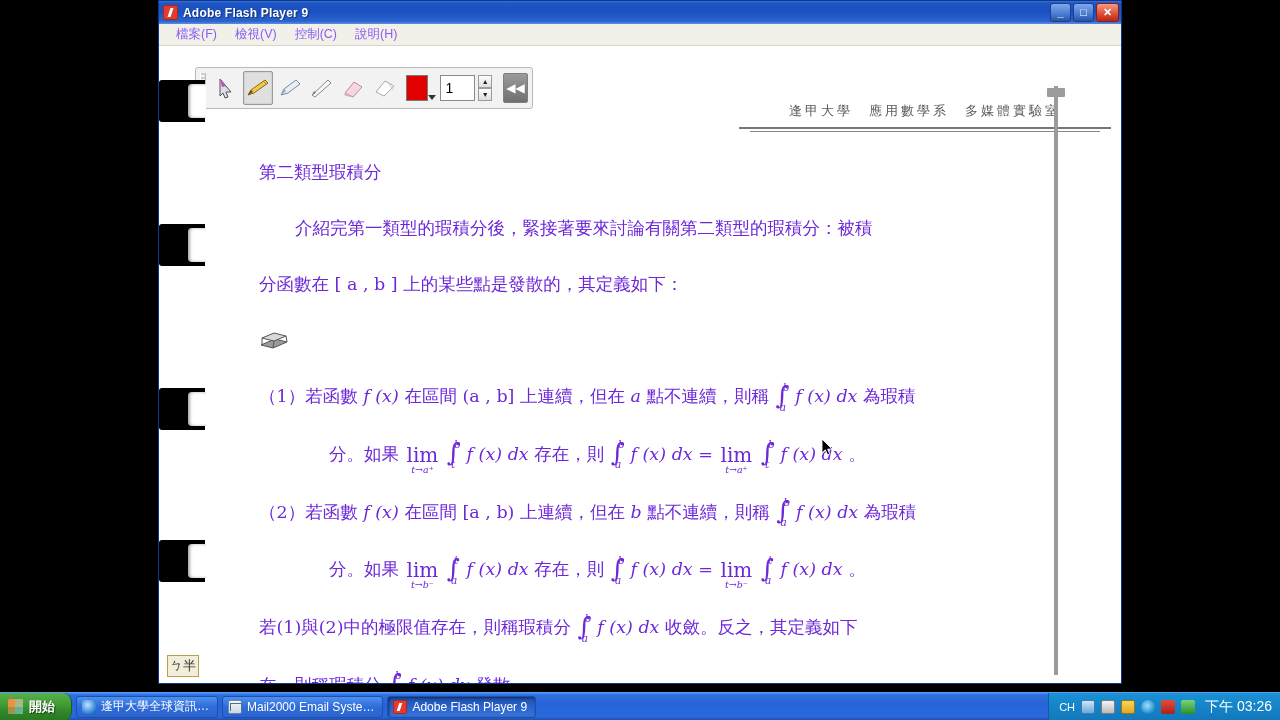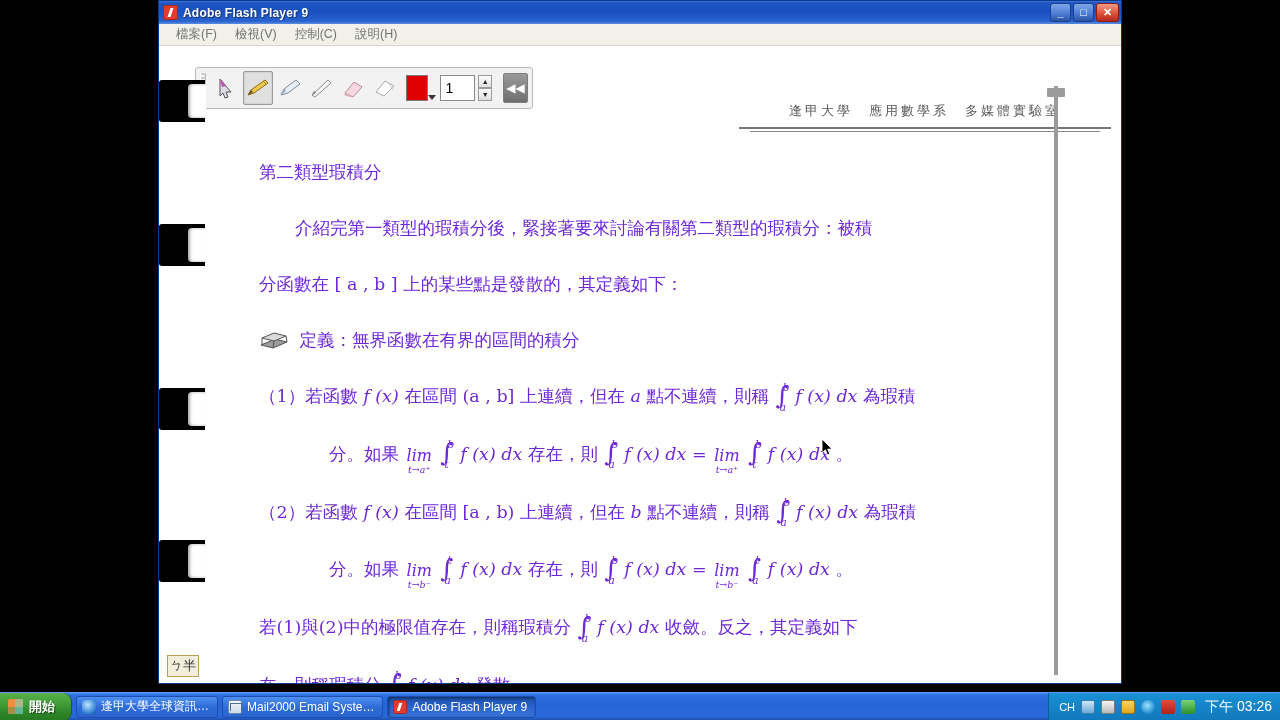--- a/index.html
+++ b/index.html
@@ -80,21 +80,21 @@
   }
 
   .menubar {
     height: 22px;
     background: #f1f0e9;
     border-bottom: 1px solid #d8d6cc;
     display: flex;
     align-items: center;
     padding-left: 8px;
     font-size: 12.5px;
-    color: #737373;
+    color: #8b5cf6;
   }
   .menubar .mi {
     padding: 2px 9px;
     white-space: nowrap;
   }
 
   .stage {
     flex: 1 1 auto;
     background: #ffffff;
     position: relative;
@@ -237,21 +237,21 @@
     position: absolute; bottom: -9px; left: 4px;
     font-size: 10.5px; font-style: italic;
   }
   .limop {
     display: inline-block;
     position: relative;
     text-align: center;
     vertical-align: middle;
     margin: 0 2px;
   }
-  .limop .lm { font-size: 16px; font-style: italic; }
+  .limop .lm { font-size: 20px; }
   .limop .sub {
     position: absolute;
     left: 0; right: 0; top: 15px;
     font-size: 9.5px;
     font-style: italic;
     white-space: nowrap;
   }
 
   
   .book-icon {
@@ -520,21 +520,20 @@
           <p>分函數在 [ a , b ] 上的某些點是發散的，其定義如下：</p>
 
           <p>
             <span class="book-icon">
               <svg width="30" height="22" viewBox="0 0 30 22">
                 <path d="M2 16 L14 19 L28 13 L16 10 Z" fill="#9b9b9b" stroke="#555" stroke-width="1"></path>
                 <path d="M3 9 L15 12 L27 7 L15 4 Z" fill="#d9d9d9" stroke="#555" stroke-width="1"></path>
                 <path d="M3 9 L3 16 M15 12 L14 19 M27 7 L28 13" stroke="#555" stroke-width="1" fill="none"></path>
               </svg>
             </span>
-            <span>定義：無界函數在有界的區間的積分</span>
           </p>
 
           <p>
             <span>（1）若函數</span>
             <span class="mi-it">f (x)</span>
             <span>在區間 (a , b] 上連續，但在</span>
             <span class="mi-it">a</span>
             <span>點不連續，則稱</span>
             <span class="intg">
               <span class="lim-top">b</span>

